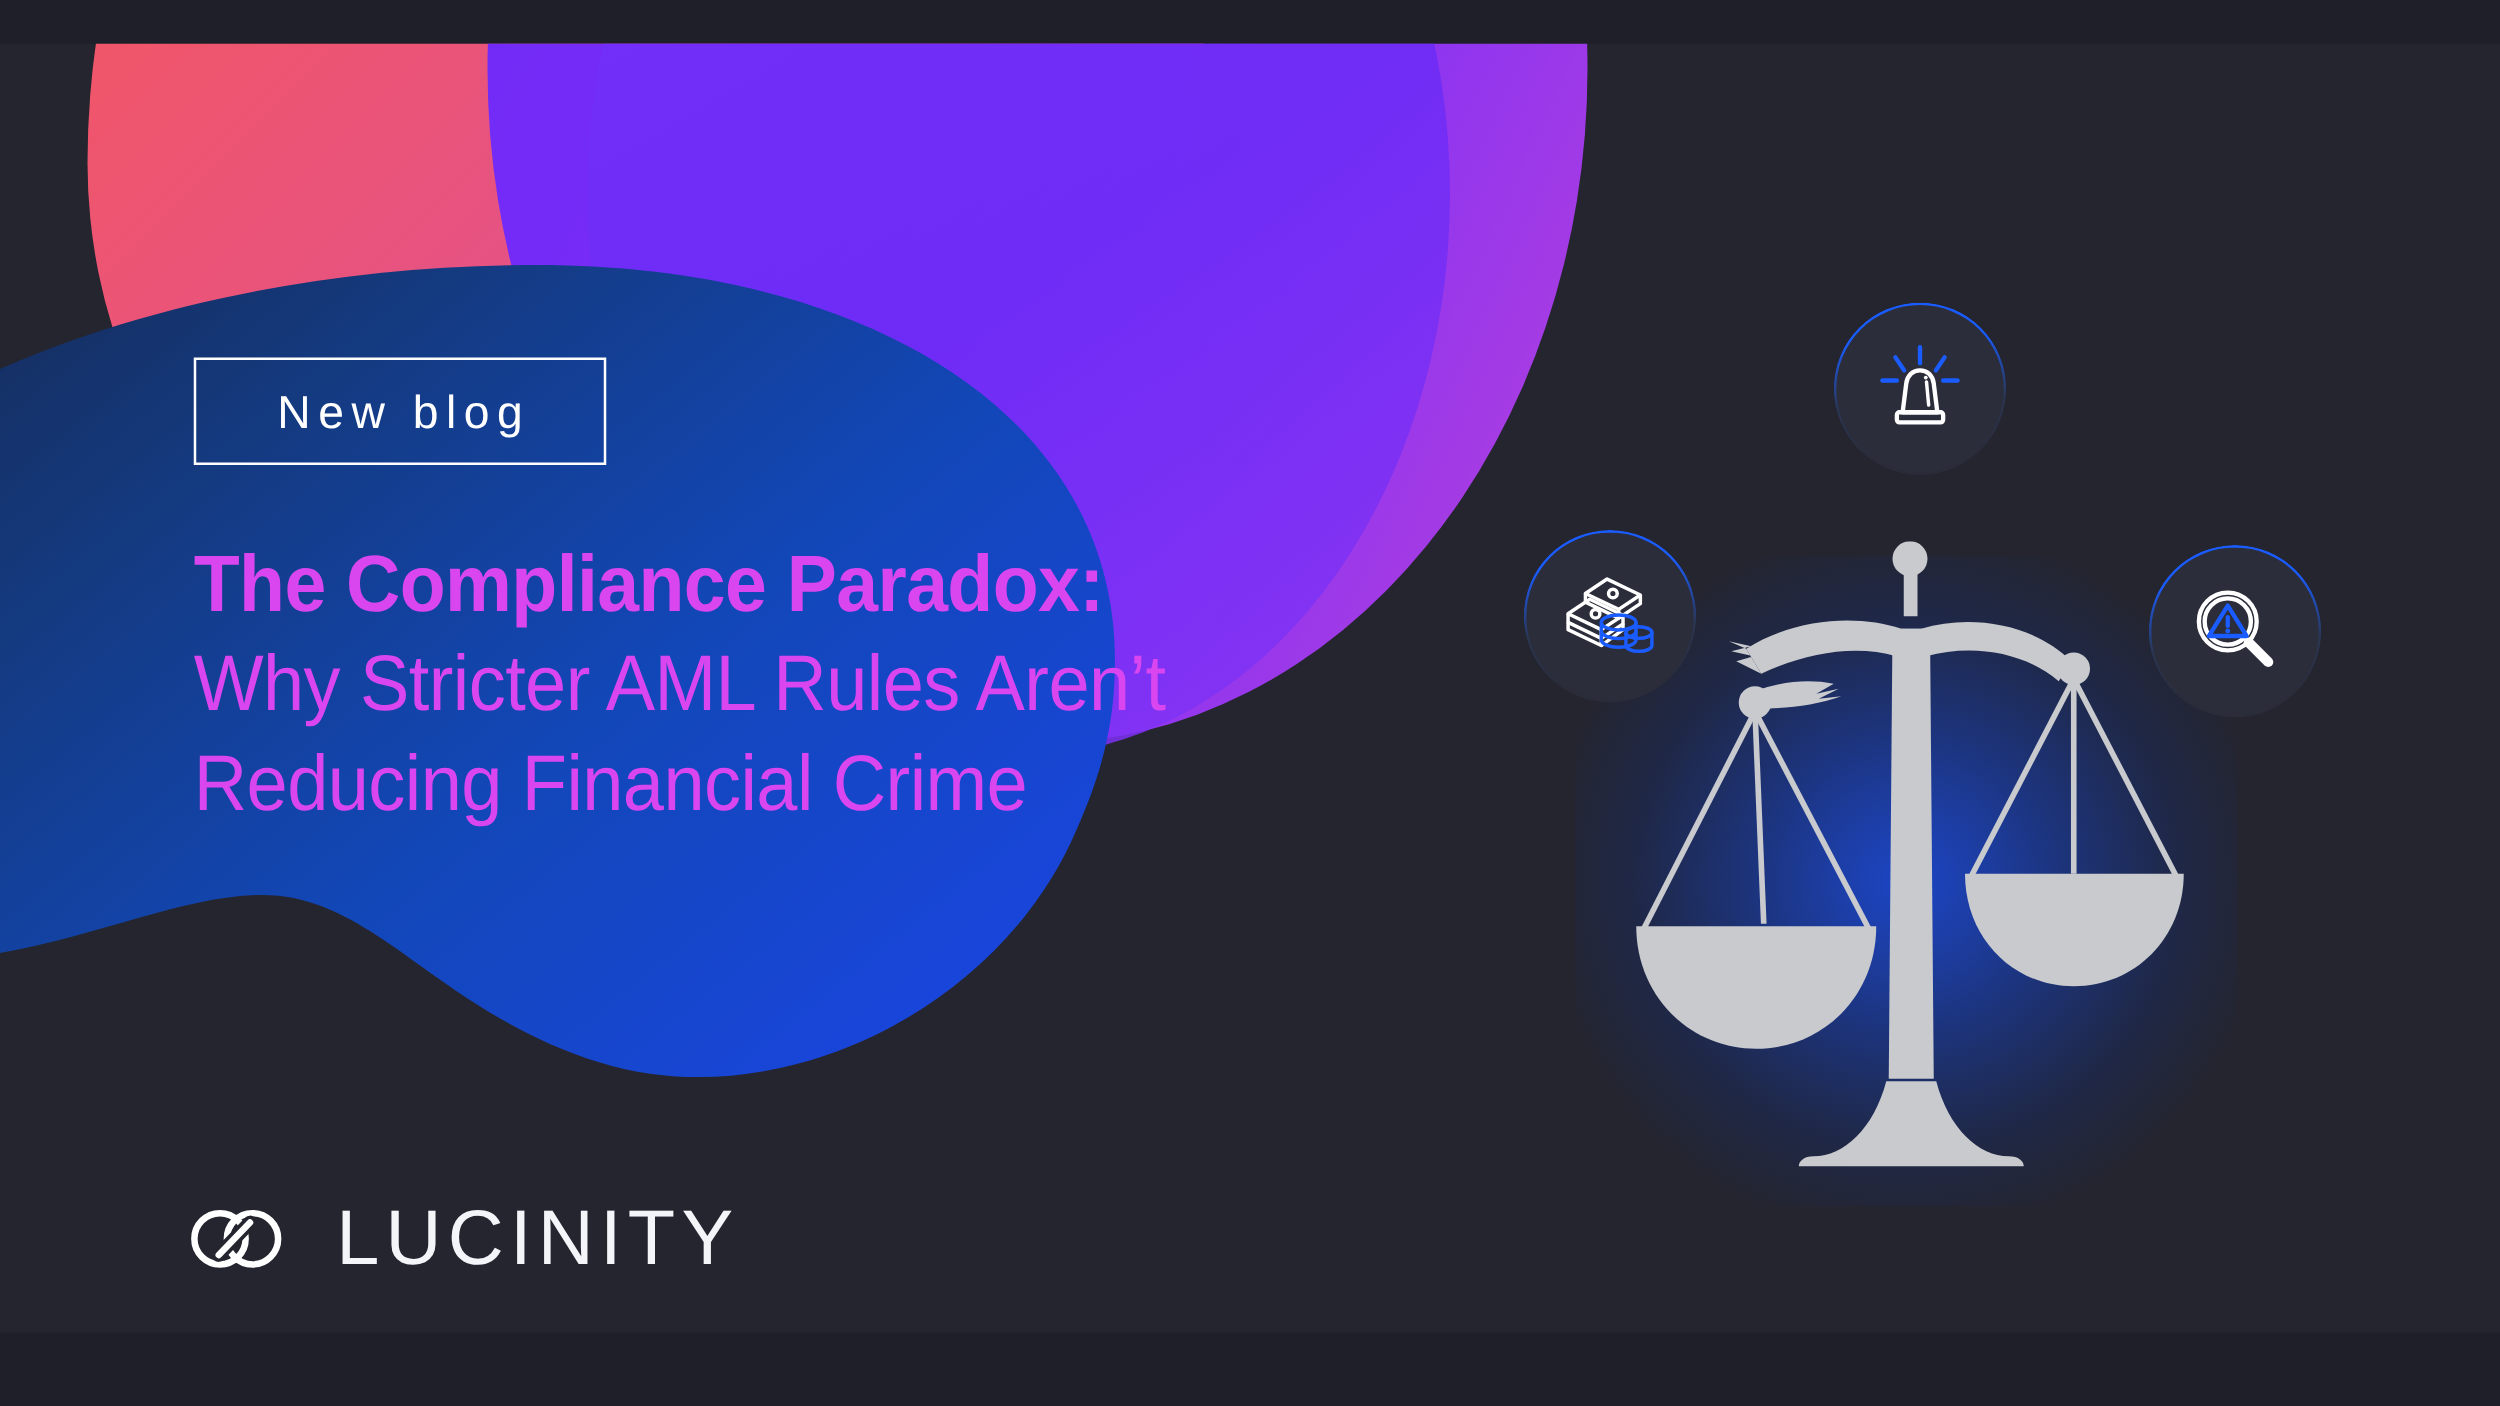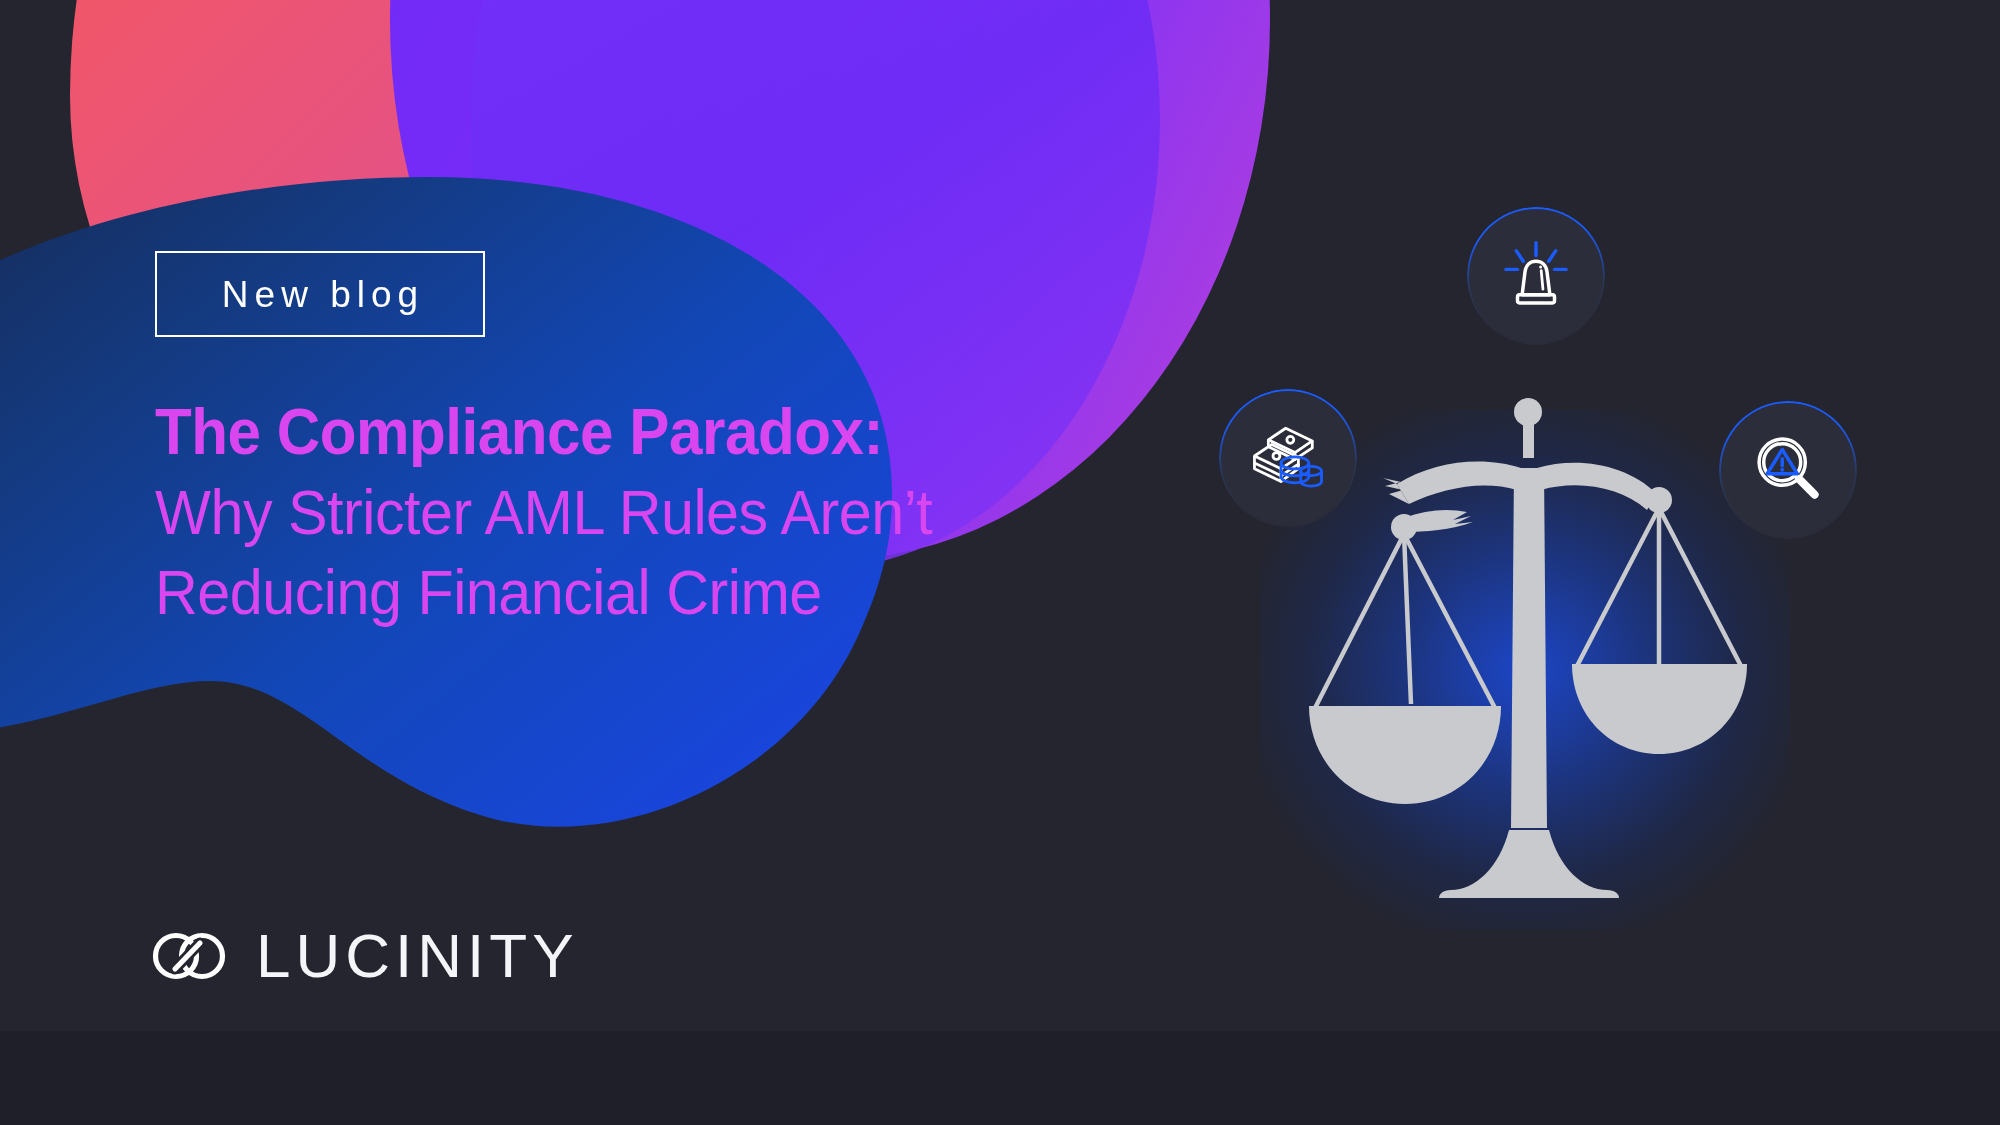--- a/index.html
+++ b/index.html
@@ -8,20 +8,21 @@
     width:2000px; height:1125px;
     font-family:"Liberation Sans", sans-serif;
     overflow:hidden;
   }
 
   #stage {
     position:relative;
     width:2000px; height:1031px;
     background:#24252f;
     overflow:hidden;
+    margin-top:35px;
   }
 
   
   .blob { position:absolute; }
 
   #blob-pink {
     left:70px; top:-460px;
     width:900px; height:1010px;
     border-radius:50% 50% 48% 52% / 55% 55% 45% 45%;
     background:linear-gradient(135deg,#f2556b 0%,#f0566a 25%,#e2518c 60%,#c94fc0 100%);
@@ -79,21 +80,21 @@
     white-space:nowrap;
     transform:scaleX(0.94);
     transform-origin:left center;
   }
   .hl-line.bold { font-weight:700; font-size:64px; }
   .hl-line.reg  { font-weight:400; }
 
   
   #logo {
     position:absolute; left:152px; top:925px;
-    display:flex; align-items:center; gap:30px;
+    display:flex; align-items:center; gap:43px;
   }
   #logo-mark { width:74px; height:56px; flex:none; }
   #logo-text {
     color:#f4f5f8;
     font-size:62px;
     font-weight:300;
     letter-spacing:5px;
     line-height:1;
     white-space:nowrap;
   }

